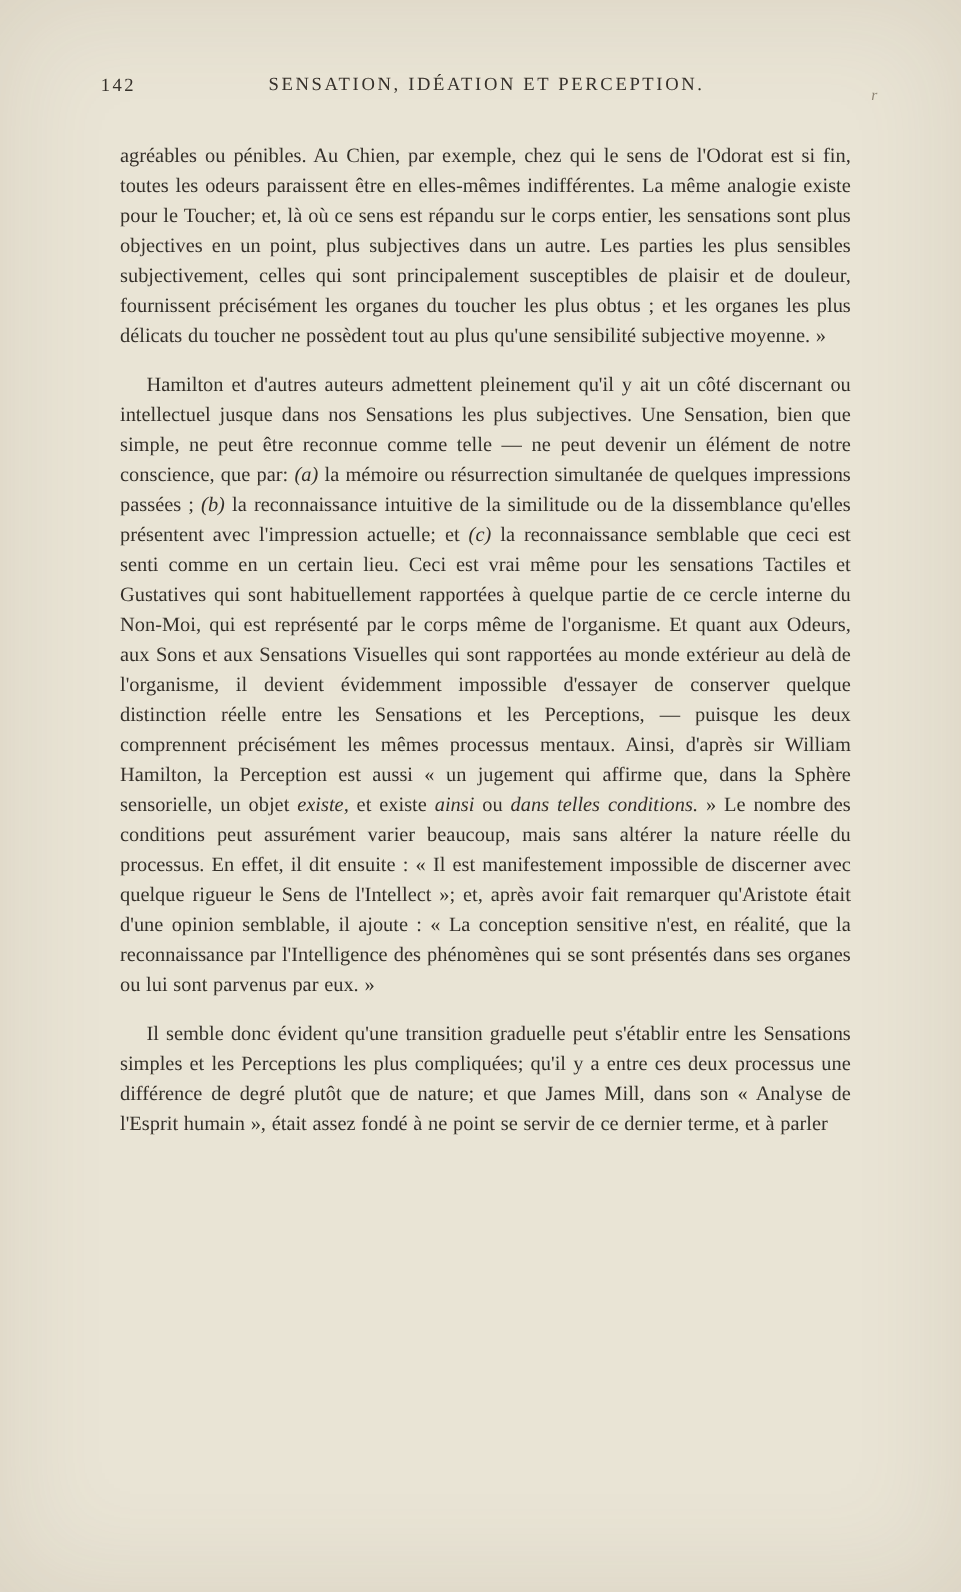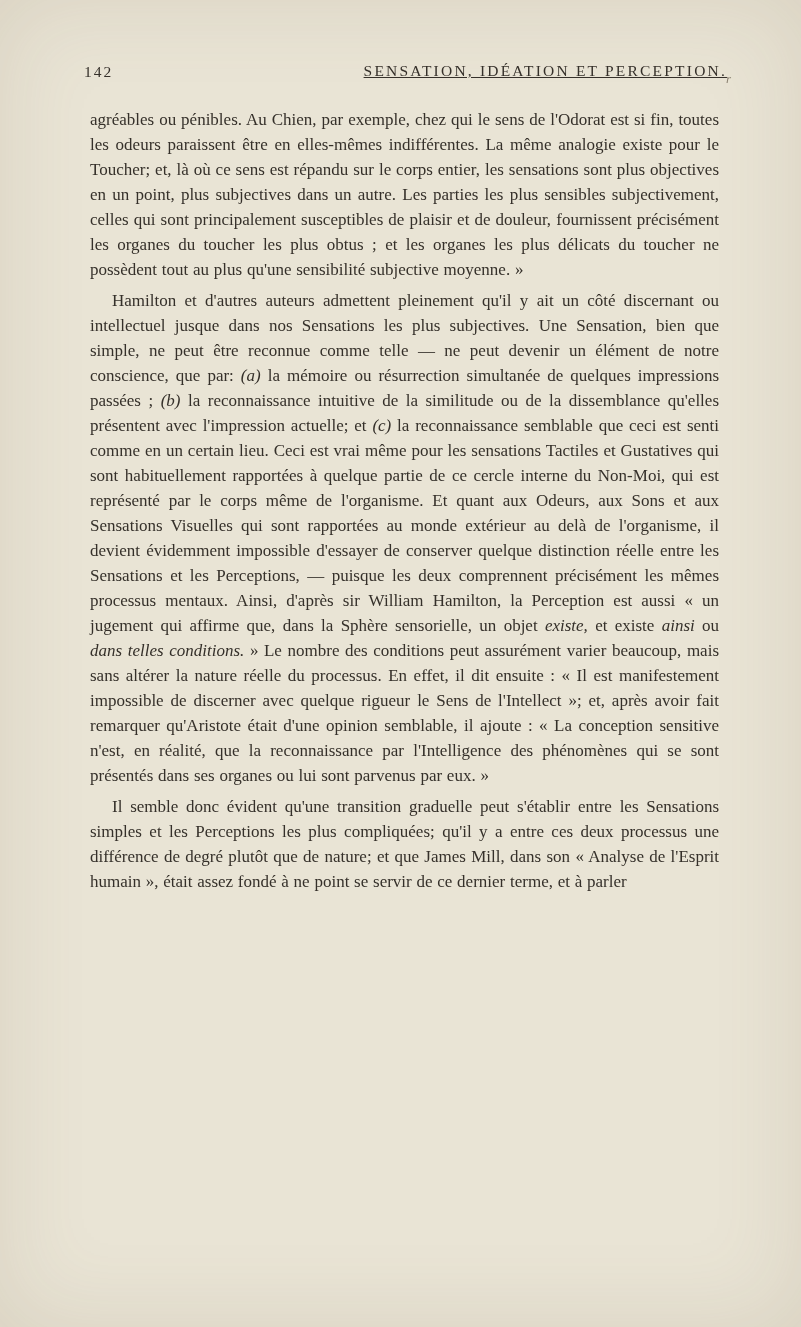--- a/index.html
+++ b/index.html
@@ -15,29 +15,28 @@
     background: var(--paper, #e9e4d5);
     color: var(--ink, #35302a);
     box-shadow: inset 0 0 90px rgba(120, 100, 70, 0.14);
     overflow: hidden;
   }
   .header {
     position: absolute;
     top: 62px; left: 84px; right: 74px;
     height: 24px;
     font-size: 15.5px;
-    text-decoration: underline;
   }
   .pagenum {
     position: absolute; left: 0; top: 1px;
     letter-spacing: 2px;
   }
   .runtitle {
     display: block;
-    text-align: right;
+    text-align: center;
     letter-spacing: 2.2px;
     white-space: nowrap;
   }
   .margin-mark {
     position: absolute;
     right: -4px; top: 9px;
     font-size: 13px;
     font-style: italic;
     color: #8d8474;
   }
@@ -45,21 +44,21 @@
     position: absolute;
     top: 101px; left: 84px;
     width: 641px;
     text-align: justify;
     font-size: 17px;
     line-height: 25px;
     hyphens: auto;
     -webkit-hyphens: auto;
     word-spacing: 0.5px;
   }
-  .para { margin: 6px; }
+  .para { margin: 16px; }
   .para.indent { text-indent: 22px; }
   .italic { font-style: italic; }
 </style>
 </head>
 <body>
 
 <div class="page">
   <div class="header">
     <span class="pagenum">142</span>
     <span class="runtitle">SENSATION, IDÉATION ET PERCEPTION.</span>

